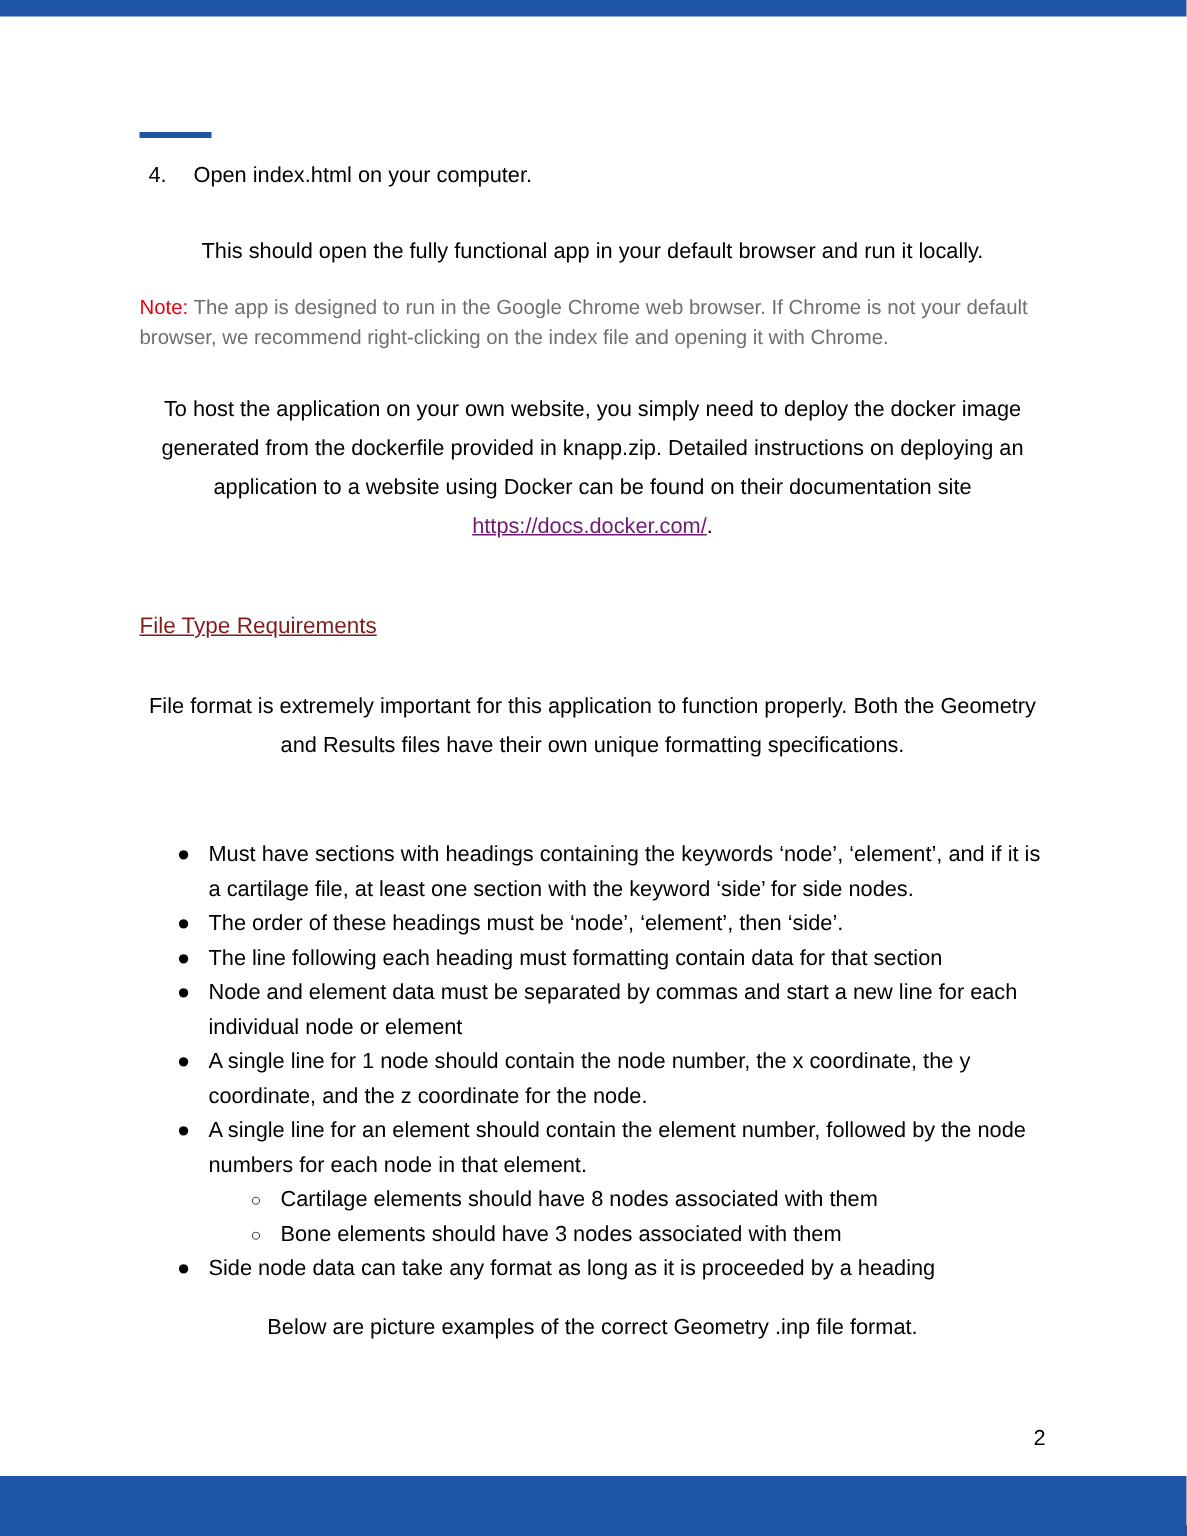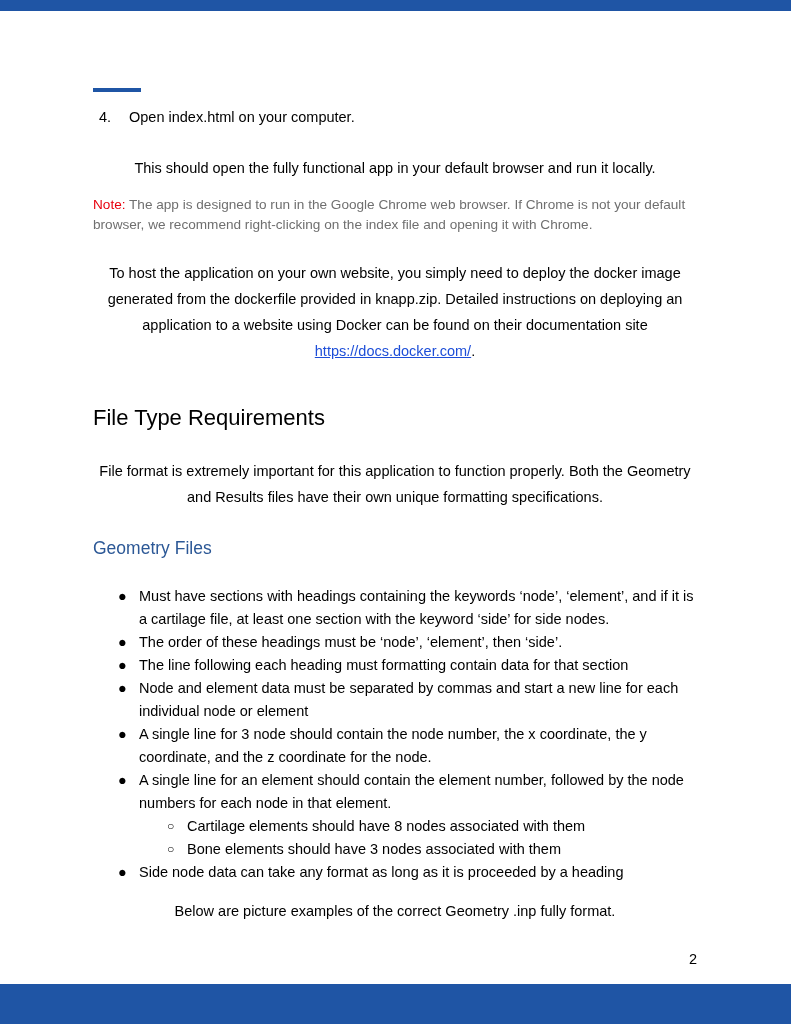--- a/index.html
+++ b/index.html
@@ -94,30 +94,31 @@
     margin: 0;
     font-size: 13.6px;
     line-height: 20px;
     color: #6f6f6f;
   }
   .note-label {
     color: #e8000d;
   }
 
   a.doclink {
-    color: #1d4ed8;
+    color: #701a75;
     text-decoration: underline;
   }
 
   h1.section-title {
     margin: 0;
-    font-size: 22px;
+    font-size: 15px;
     line-height: 30px;
     font-weight: 400;
-    color: #000000;
+    color: #7f1d1d;
+    text-decoration: underline;
   }
   h2.sub-title {
     margin: 0;
     font-size: 17.5px;
     line-height: 26px;
     font-weight: 400;
     color: #2c5896;
   }
 
   
@@ -206,21 +207,20 @@
     <div class="sp-md"></div>
 
     <h1 class="section-title">File Type Requirements</h1>
 
     <div class="sp-lg"></div>
 
     <p class="body-text">File format is extremely important for this application to function properly. Both the Geometry and Results files have their own unique formatting specifications.</p>
 
     <div class="sp-lg"></div>
 
-    <h2 class="sub-title">Geometry Files</h2>
 
     <div class="sp-md"></div>
 
 
     <div class="sp-sm"></div>
 
     <ul class="bullets">
       <li>
         <span class="dot">●</span>
         <span>Must have sections with headings containing the keywords ‘node’, ‘element’, and if it is a cartilage file, at least one section with the keyword ‘side’ for side nodes.</span>
@@ -232,21 +232,21 @@
       <li>
         <span class="dot">●</span>
         <span>The line following each heading must formatting contain data for that section</span>
       </li>
       <li>
         <span class="dot">●</span>
         <span>Node and element data must be separated by commas and start a new line for each individual node or element</span>
       </li>
       <li>
         <span class="dot">●</span>
-        <span> A single line for 3 node should contain the node number, the x coordinate, the y coordinate, and the z coordinate for the node.</span>
+        <span> A single line for 1 node should contain the node number, the x coordinate, the y coordinate, and the z coordinate for the node.</span>
       </li>
       <li>
         <span class="dot">●</span>
         <span>A single line for an element should contain the element number, followed by the node numbers for each node in that element.</span>
         <ul class="sub-bullets">
           <li>
             <span class="circ">○</span>
             <span>Cartilage elements should have 8 nodes associated with them</span>
           </li>
           <li>
@@ -256,21 +256,21 @@
         </ul>
       </li>
       <li>
         <span class="dot">●</span>
         <span>Side node data can take any format as long as it is proceeded by a heading</span>
       </li>
     </ul>
 
     <div class="sp-md"></div>
 
-    <p class="body-text">Below are picture examples of the correct Geometry .inp fully format.</p>
+    <p class="body-text">Below are picture examples of the correct Geometry .inp file format.</p>
 
   </div>
 
   <div class="page-number">2</div>
 
   <div class="banner-bottom"></div>
 
 </div>
 
 </body></html>

